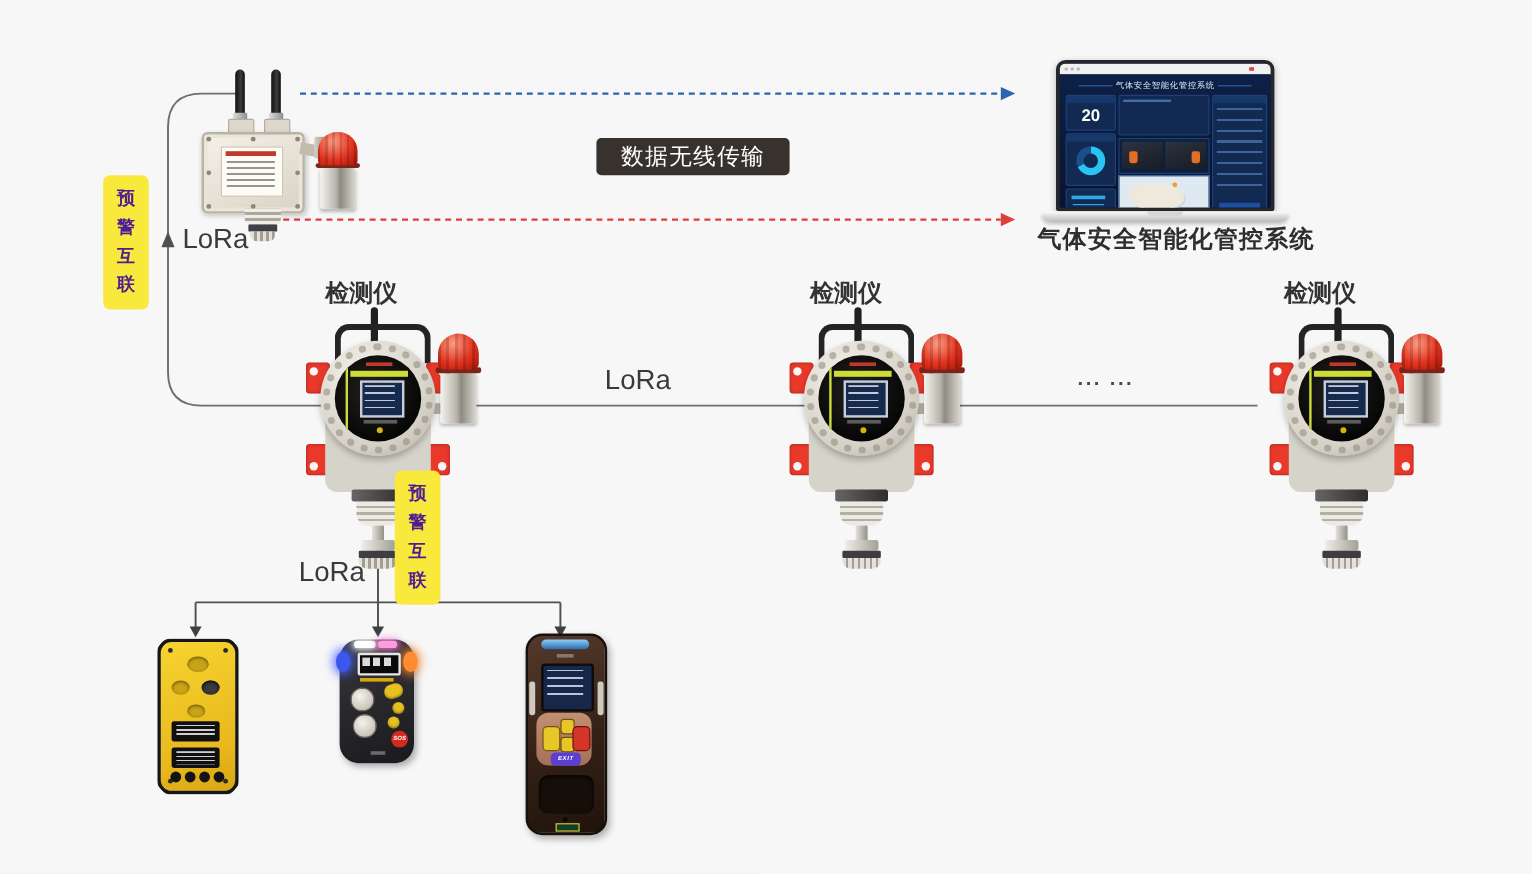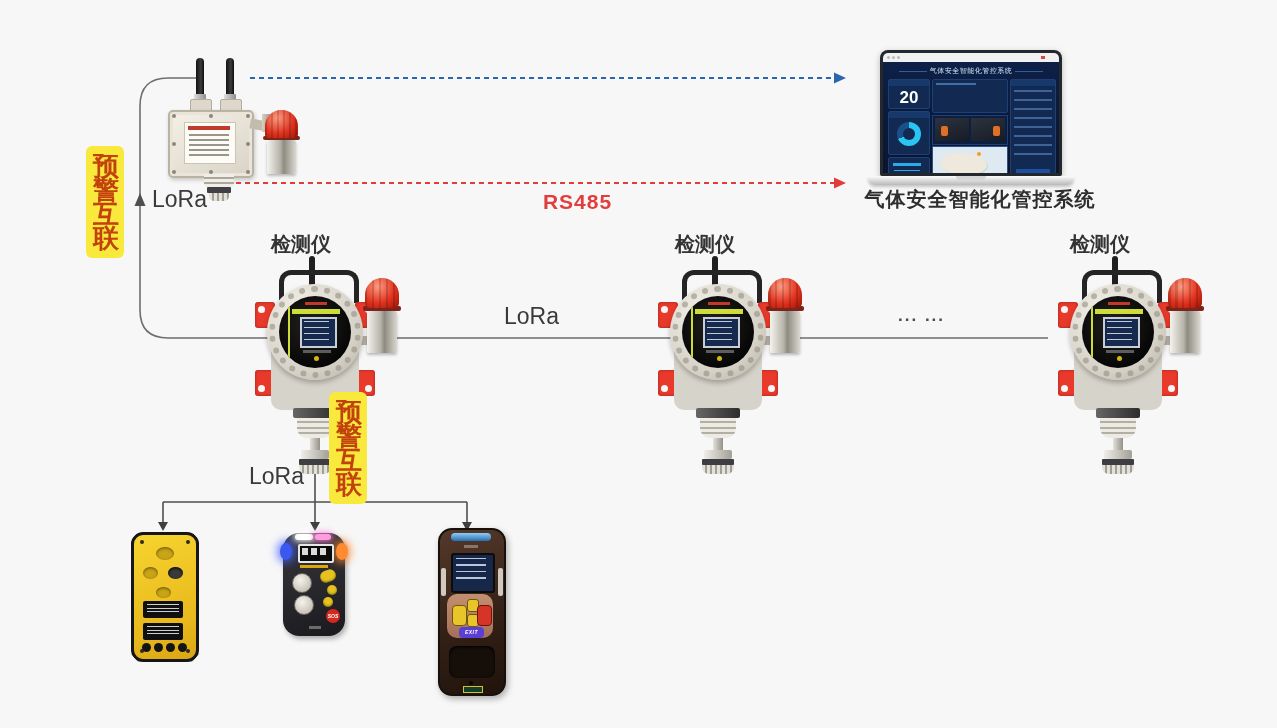--- a/index.html
+++ b/index.html
@@ -14,21 +14,21 @@
               display:flex;align-items:center;justify-content:center;font-size:19px;letter-spacing:1px;}
   .trs{left:460px;top:190px;width:235px;text-align:center;font-size:21px;font-weight:600;color:#e23c3c;letter-spacing:1px;}
   .caption{left:856px;top:186px;width:248px;text-align:center;font-size:20px;font-weight:600;color:#2e2e2e;letter-spacing:1px;}
   .lora{font-size:23px;color:#3a3a3a;}
   .lora-gw{left:152px;top:186px;}
   .lora-mid{left:504px;top:303px;}
   .lora-bottom{left:249px;top:463px;}
   .ellipsis{left:898px;top:306px;font-size:17px;font-weight:700;letter-spacing:2px;color:#4a4a4a;}
   .det-lbl{font-size:20px;font-weight:600;color:#333;width:120px;text-align:center;}
   .vbadge{position:absolute;z-index:4;background:#f8e93c;border-radius:6px;padding:8px 7px;width:24px;
-          font-size:26px;font-weight:700;color:#c2410c;line-height:24px;text-align:center;word-break:break-all;}
+          font-size:15px;font-weight:700;color:#4c1d95;line-height:24px;text-align:center;word-break:break-all;}
   .vb-left{left:86px;top:146px;}
   .vb-right{left:329px;top:392px;}
   
   .gw{left:160px;top:52px;width:150px;height:150px;}
   .gw>div{position:absolute;}
   .gw .rod{width:8px;height:38px;background:linear-gradient(90deg,#111,#3c3c3c 60%,#0c0c0c);border-radius:4px 4px 2px 2px;top:6px;}
   .gw .rod.r1{left:36px;} .gw .rod.r2{left:66px;}
   .gw .ring{width:12px;height:7px;background:linear-gradient(90deg,#ddd,#8f8f8f);top:42px;border-radius:1px;}
   .gw .ring.g1{left:34px;} .gw .ring.g2{left:64px;}
   .gw .cap{width:20px;height:12px;background:#ddd8cb;border:1px solid #b3ad9d;border-radius:2px;top:47px;}
@@ -110,21 +110,21 @@
   .lp-chrome::before{content:'';position:absolute;left:4px;top:3px;width:3px;height:3px;border-radius:50%;background:#bbb;
       box-shadow:5px 0 #bbb,10px 0 #bbb;}
   .lp-chrome::after{content:'';position:absolute;right:14px;top:3px;width:4px;height:3px;background:#d44;}
   .lp-dash{position:absolute;left:0;top:9px;width:176px;height:111px;background:linear-gradient(180deg,#0e2046,#0a142e);}
   .lp-title{position:absolute;left:0;top:4px;width:176px;text-align:center;font-size:7px;color:#cfe9ff;letter-spacing:.5px;}
   .lp-title::before,.lp-title::after{content:'';position:absolute;top:5px;width:28px;height:1px;background:#2e5e9e;}
   .lp-title::before{left:16px;} .lp-title::after{right:16px;}
   .lp-p{position:absolute;background:#122a52;border:1px solid #1d4078;border-radius:2px;}
   .lp-p .hd{position:absolute;left:0;top:0;width:100%;height:6px;background:#17386b;}
   .lp-stat{left:5px;top:17px;width:40px;height:28px;}
-  .lp-stat .num{position:absolute;left:0;top:8px;width:100%;text-align:center;font-size:17px;font-weight:700;color:#fff;}
+  .lp-stat .num{position:absolute;left:0;top:8px;width:100%;text-align:center;font-size:14px;font-weight:700;color:#fff;}
   .lp-donut{left:5px;top:49px;width:40px;height:42px;}
   .lp-donut .do{position:absolute;left:8px;top:10px;width:24px;height:24px;border-radius:50%;
       background:conic-gradient(#29c4f2 0 68%,#1b4f8a 68% 100%);}
   .lp-donut .do::after{content:'';position:absolute;left:6px;top:6px;width:12px;height:12px;border-radius:50%;background:#122a52;}
   .lp-bars{left:5px;top:95px;width:40px;height:23px;}
   .lp-bars::after{content:'';position:absolute;left:4px;top:5px;width:28px;height:3px;background:#2fa8e8;
       box-shadow:0 6px 0 -1px #2fa8e8,0 12px 0 -1.5px #2fa8e8;}
   .lp-main{left:49px;top:17px;width:74px;height:32px;}
   .lp-main::after{content:'';position:absolute;left:3px;top:3px;width:40px;height:2px;background:#3f6ea8;}
   .lp-vid{position:absolute;left:49px;top:53px;width:74px;height:28px;background:#0d1f40;border:1px solid #1d4078;}
@@ -406,21 +406,21 @@
     <i class="ky"></i>
     <i class="ku"></i>
     <i class="kd"></i>
     <i class="kr"></i>
     <i class="kexit">EXIT</i>
     <i class="spk"></i>
     <i class="dot"></i>
     <i class="logo"></i>
   </div>
 
-  <div class="lbl trs">RS485</div>
+  <div class="lbl badge-dark">数据无线传输</div>
   <div class="lbl caption">气体安全智能化管控系统</div>
   <div class="lbl lora lora-gw">LoRa</div>
   <div class="lbl lora lora-mid">LoRa</div>
   <div class="lbl lora lora-bottom">LoRa</div>
   <div class="lbl ellipsis">... ...</div>
   <div class="lbl det-lbl" style="left:241px;top:231px;">检测仪</div>
   <div class="lbl det-lbl" style="left:645px;top:231px;">检测仪</div>
   <div class="lbl det-lbl" style="left:1040px;top:231px;">检测仪</div>
   <div class="vbadge vb-left">预警互联</div>
   <div class="vbadge vb-right">预警互联</div>

